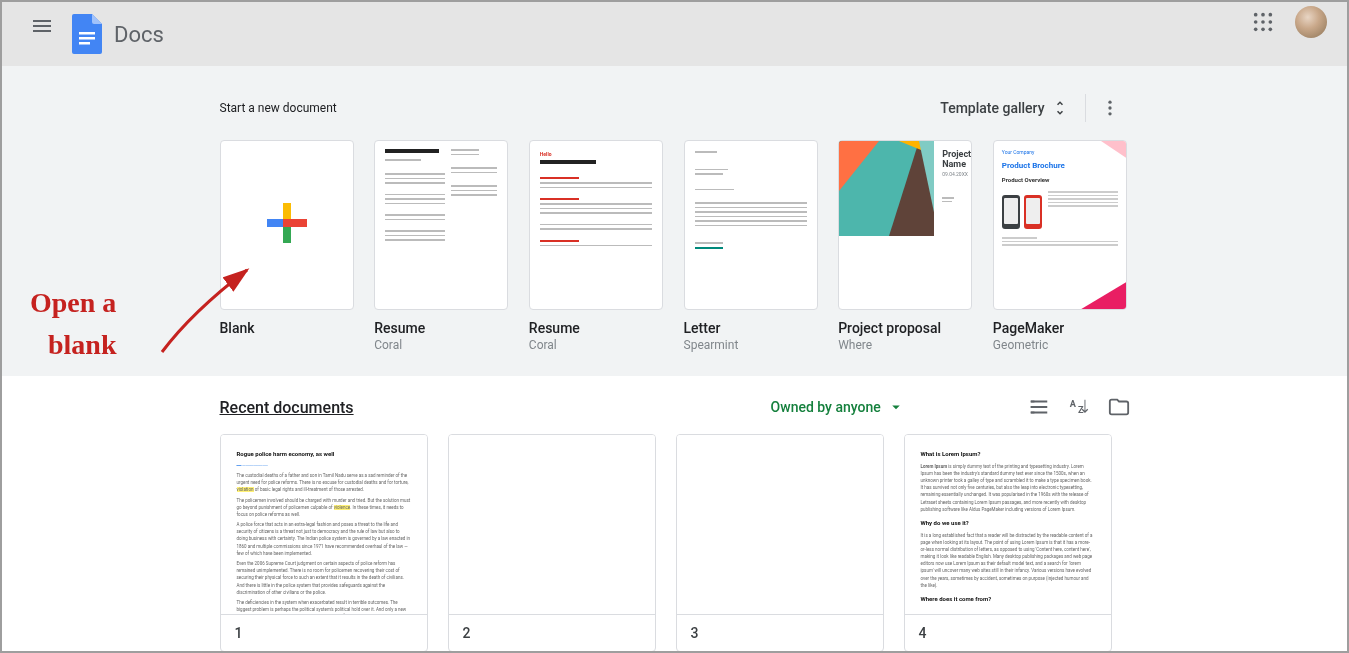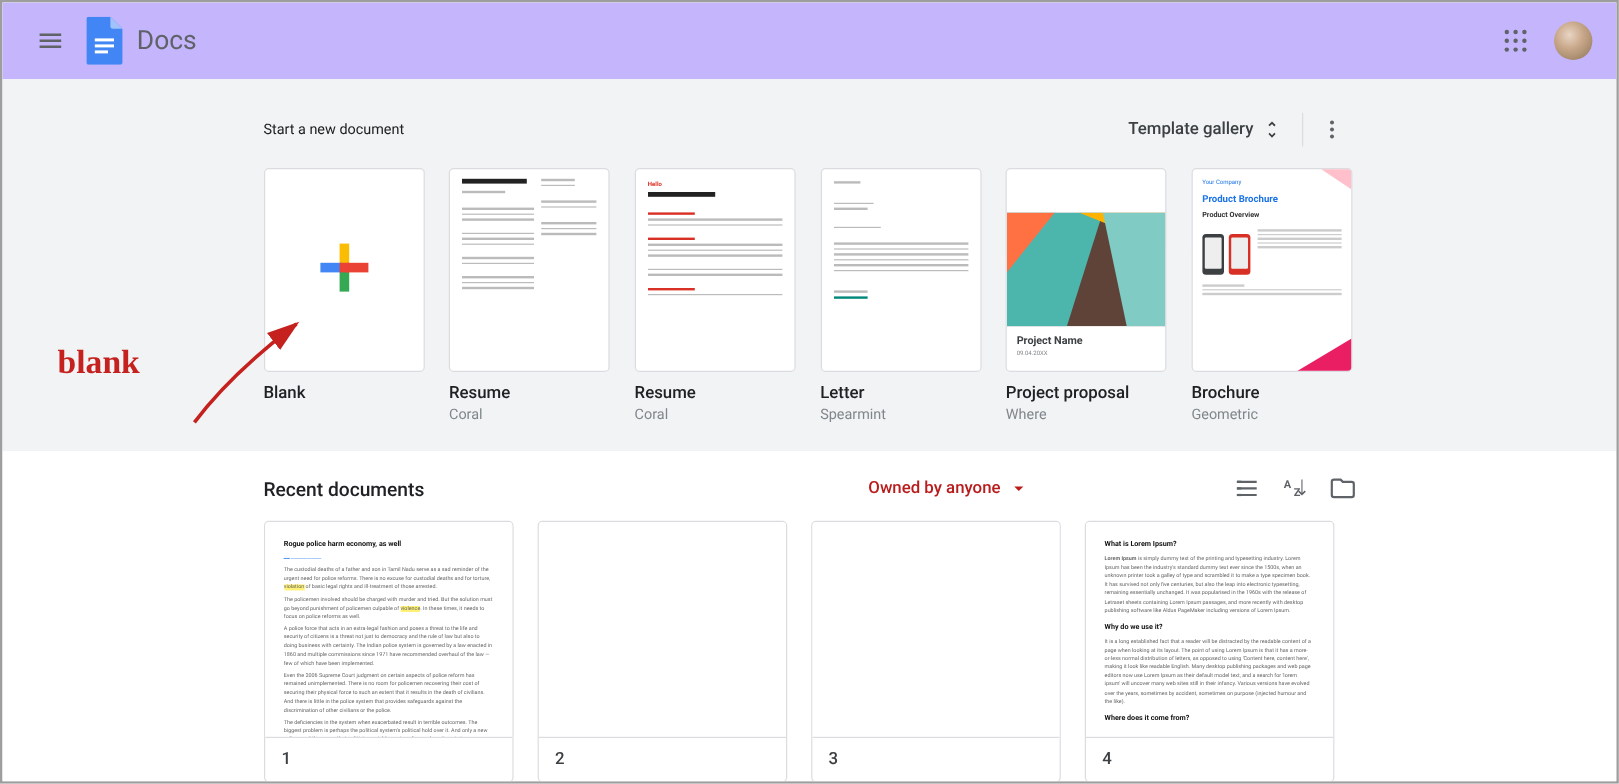--- a/index.html
+++ b/index.html
@@ -10,23 +10,22 @@
     width: 1349px;
     height: 653px;
     overflow: hidden;
     border: 2px solid #9e9e9e;
     position: relative;
   }
   
   .header {
     height: 64px;
     display: flex;
-    align-items: center;
     padding: 0 16px;
-    background: #c4b5fd;
+    background: #e5e5e5;
   }
   .menu-btn {
     width: 48px; height: 48px;
     display: flex; align-items:center; justify-content:center;
     border-radius: 50%;
     cursor: pointer;
     color: #5f6368;
   }
   .logo-area { display:flex; align-items:center; gap:8px; margin-left:4px; }
   .docs-icon {
@@ -98,21 +97,21 @@
   .fake-resume { padding:8px 10px; font-size:5px; color:#555; display:flex; gap:6px; height:100%;}
   .fake-col { flex:1; display:flex; flex-direction:column; gap:3px;}
   .fake-line { height:2px; background:#bbb; }
   .fake-line.sh { width:60%; }
   .fake-line.tiny { height:1.5px; }
   .fake-head { height:4px; background:#222; width:70%; margin-bottom:3px;}
   .fake-letter { padding:10px; font-size:4px; display:flex; flex-direction:column; gap:3px;}
   .fake-green-bar{ height:2px; background:#00897b; width:25%; margin-top:auto;}
   .fake-red-accent{ height:3px; background:#d93025; width:30%; }
   
-  .pp-thumb { display:flex; flex-direction:column; height:100%;margin-top:36px; }
+  .pp-thumb { display:flex; flex-direction:row; height:100%; }
   .pp-top { flex:0 0 95px; position:relative; overflow:hidden; }
   .pp-bottom { flex:1; padding:8px; }
   .pp-title { font-size:9px; font-weight:bold; color:#3c4043;}
   .pp-sub { font-size:5px; color:#80868b; margin-top:2px;}
   
   .br-thumb { padding:8px 8px 0; height:100%; position:relative; }
   .br-company { font-size:5px; color:#1a73e8; }
   .br-title { font-size:8px; color:#1a73e8; font-weight:bold; margin-top:6px;}
   .br-sub { font-size:6px; color:#333; margin-top:6px; font-weight:bold;}
   .br-lines { margin-top:4px; display:flex; flex-direction:column; gap:2px;}
@@ -127,23 +126,23 @@
     border-left:30px solid transparent; border-top:20px solid #ffc0cb;}
   
   .recent-section {
     background:#fff;
     padding-top: 20px;
   }
   .recent-header {
     display:flex; align-items:center;
     padding-bottom: 16px;
   }
-  .recent-title { font-size:16px; color:#202124; font-weight:500; flex:0 0 auto;}
+  .recent-title { font-size:16px; color:#202124; font-weight:500; flex:0 0 auto;text-decoration:underline;}
   .recent-spacer { flex:0 0 370px; }
-  .owned-dd { display:flex; align-items:center; gap:6px; cursor:pointer; color:#b91c1c; font-size:14px; font-weight:500;}
+  .owned-dd { display:flex; align-items:center; gap:6px; cursor:pointer; color:#15803d; font-size:14px; font-weight:500;margin-left:47px;}
   .recent-right { margin-left:auto; display:flex; gap:18px; color:#5f6368;}
   .icon-btn { cursor:pointer; display:flex; align-items:center; justify-content:center;}
   .recent-row { display:flex; gap:20px; }
   .recent-card {
     width:208px;
     border:1px solid #dadce0;
     border-radius:4px;
     overflow:hidden;
     cursor:pointer;
   }
@@ -394,21 +393,21 @@
               </div>
             </div>
             <div class="br-lines" style="margin-top:8px">
               <div class="br-line" style="width:30%"></div>
               <div class="br-line"></div>
                 <div class="br-line"></div>
             </div>
             <div class="br-tri"></div>
           </div>
         </div>
-        <div class="tmpl-name">Brochure</div>
+        <div class="tmpl-name">PageMaker</div>
         <div class="tmpl-sub">Geometric</div>
       </div>
     </div>
   </div>
 </div>
 
 <div class="recent-section">
   <div class="section-inner">
     <div class="recent-header">
       <div class="recent-title">Recent documents</div>
@@ -491,14 +490,15 @@
 
 <svg class="arrow-svg" width="120" height="100" viewBox="0 0 120 100">
   <defs>
     <marker id="ah" markerWidth="10" markerHeight="10" refX="8" refY="3" orient="auto">
       <path d="M0,0 L0,6 L9,3 z" fill="#c5221f"></path>
     </marker>
   </defs>
   <path d="M 10 90 Q 40 50 95 8" stroke="#c5221f" stroke-width="3" fill="none" marker-end="url(#ah)"></path>
 </svg>
 <div class="annotation">
+  <div>Open a</div>
   <div style="margin-left:18px">blank</div>
 </div>
 
 </body></html>

